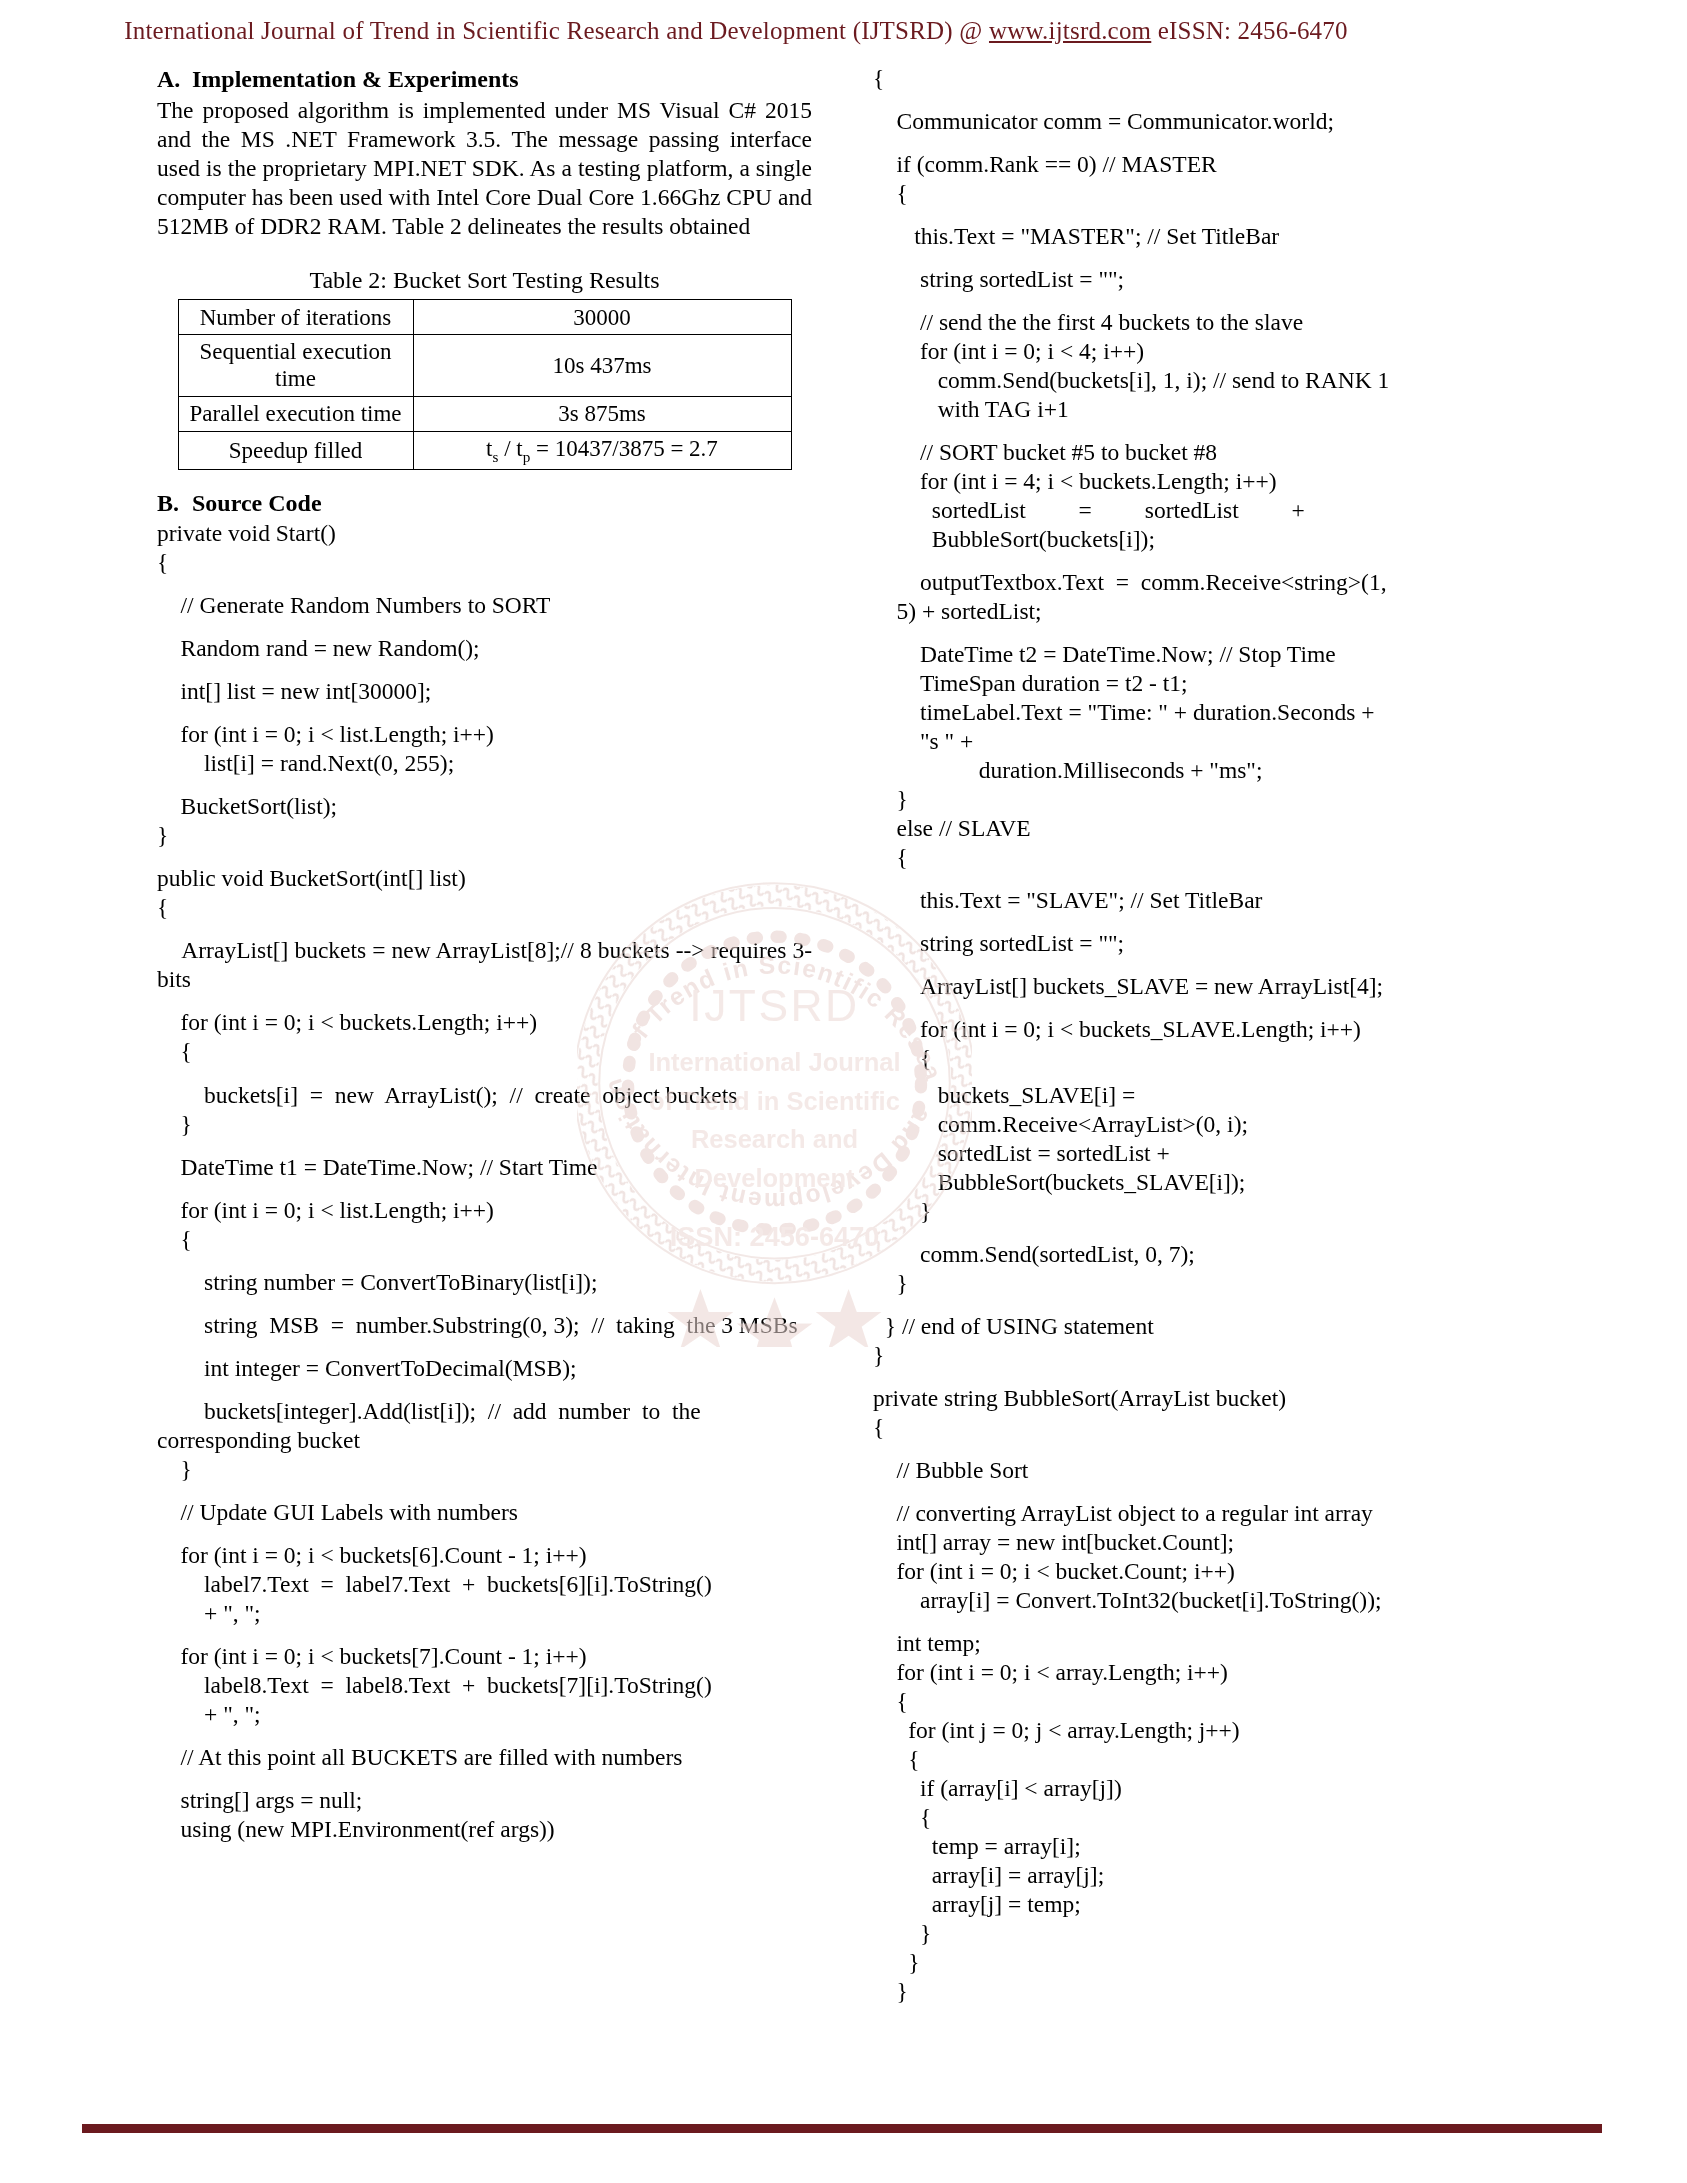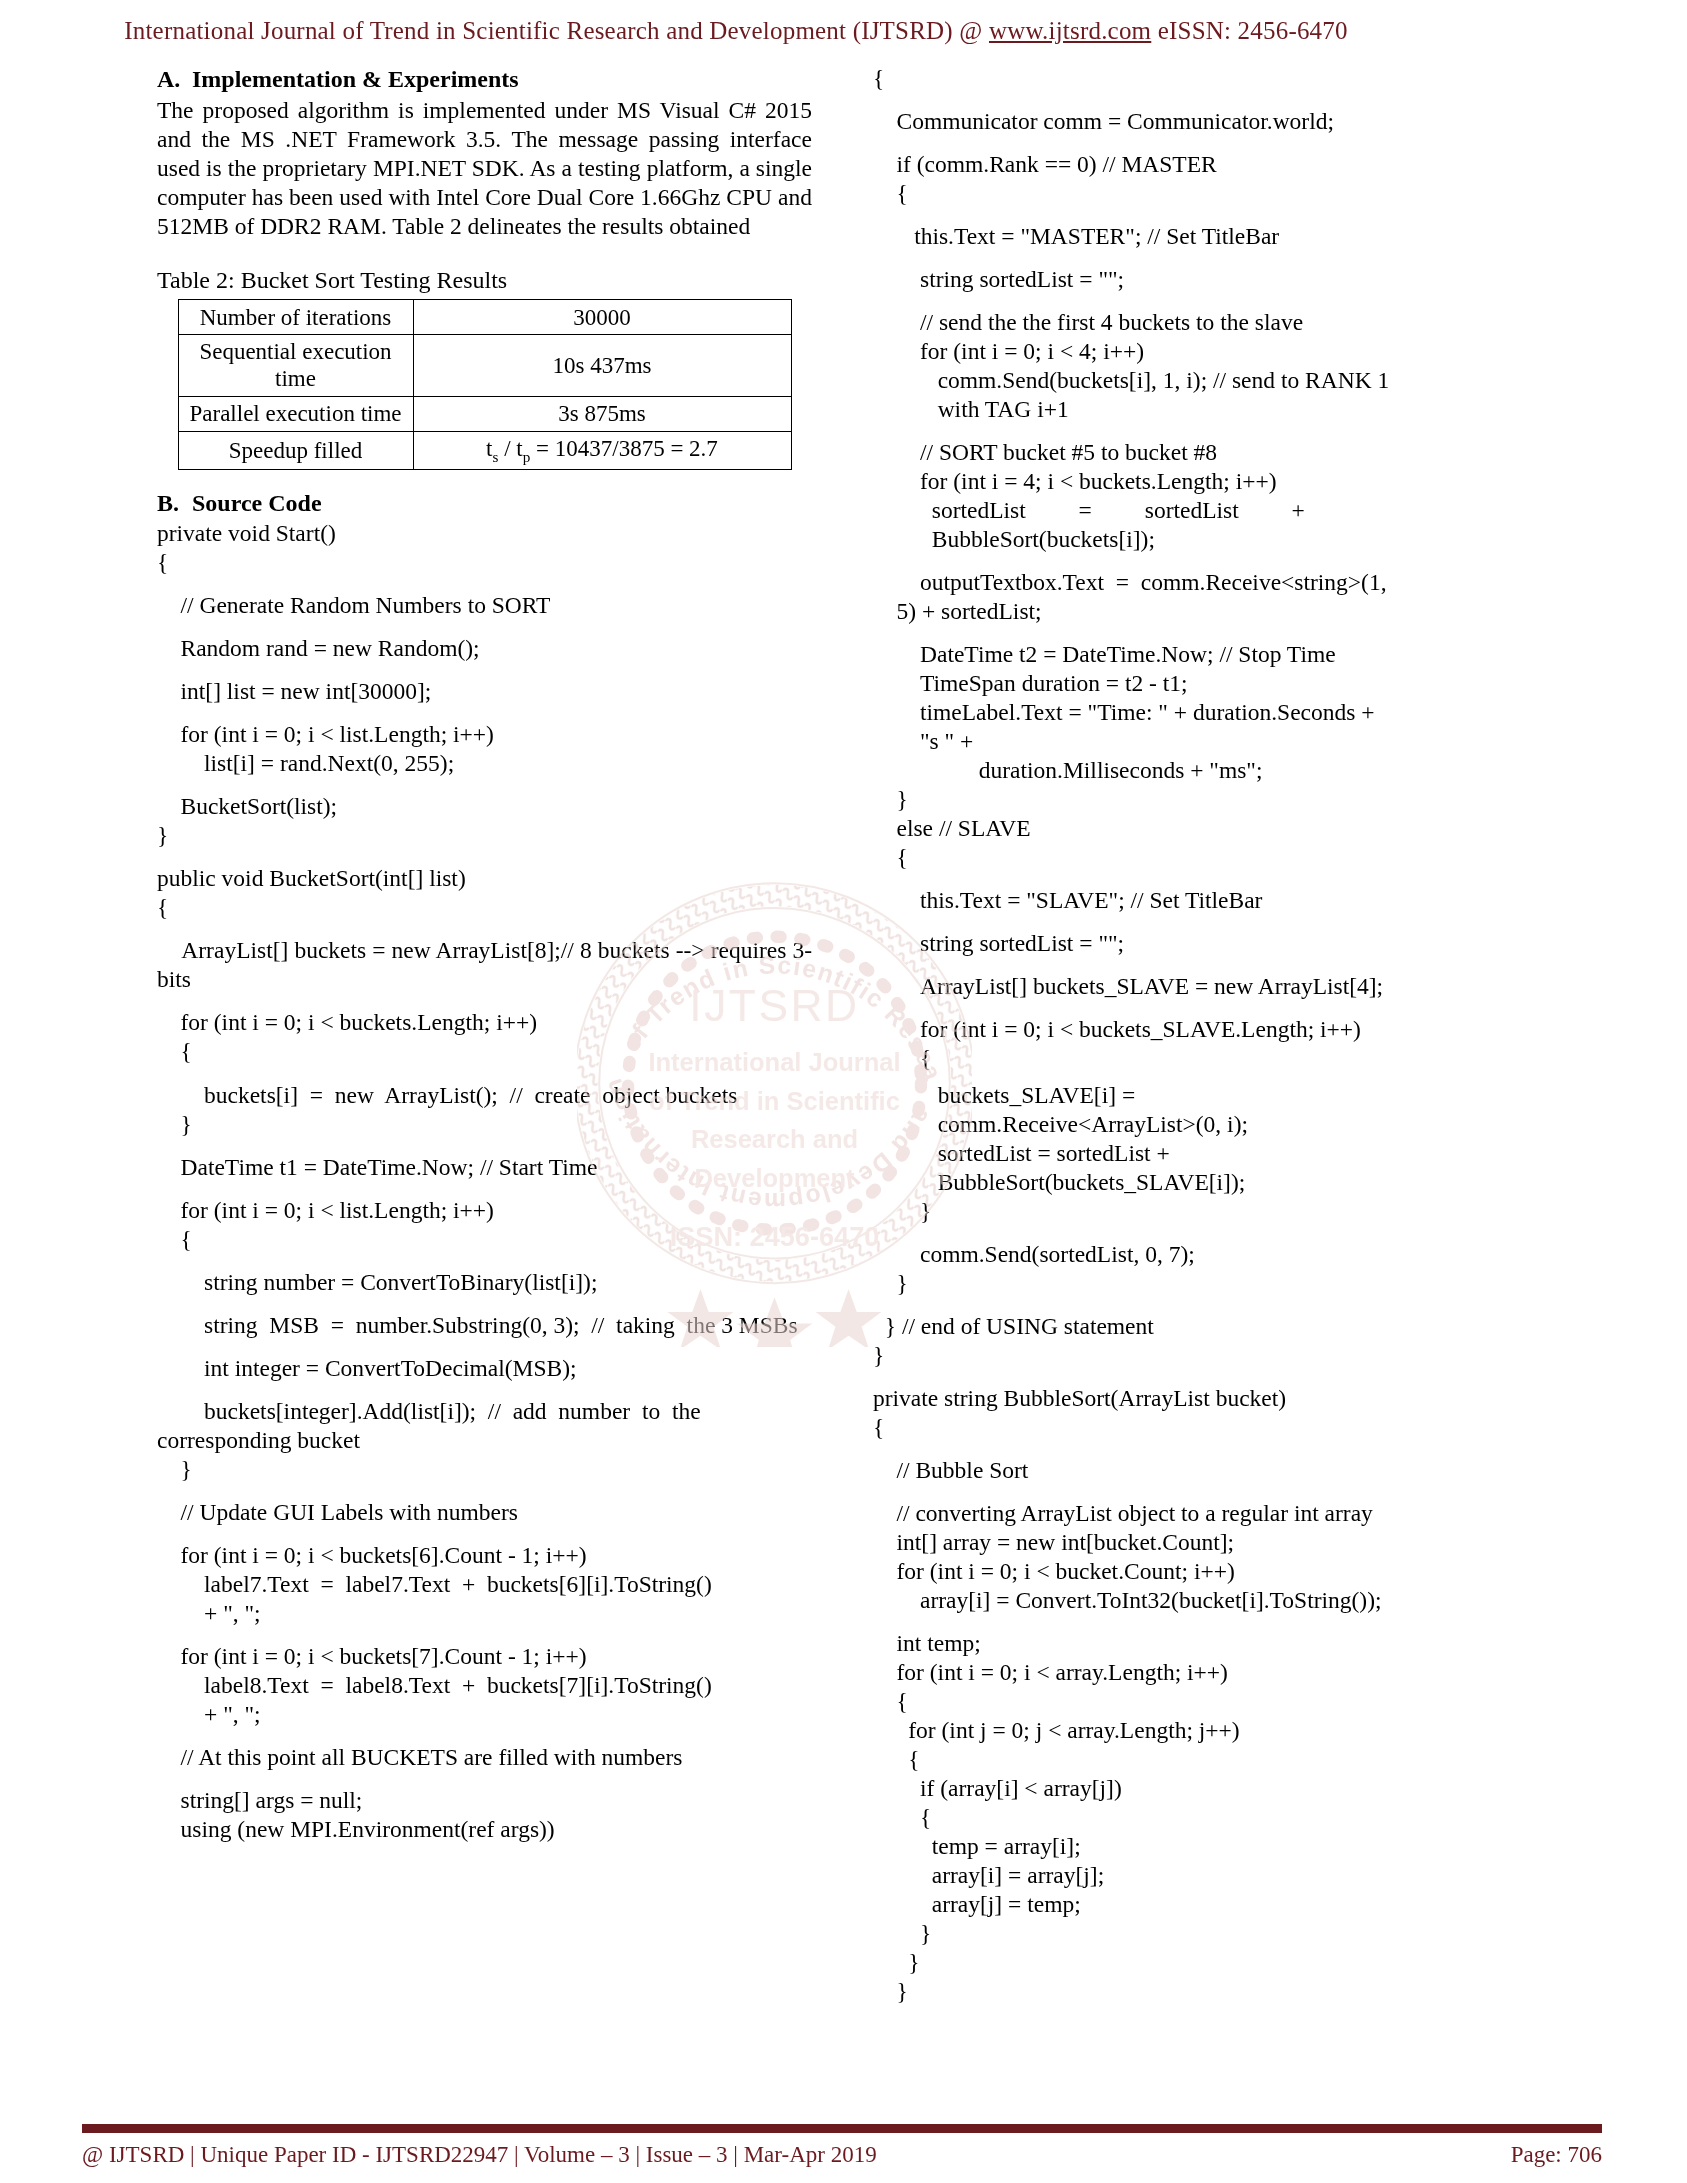--- a/index.html
+++ b/index.html
@@ -48,21 +48,21 @@
   p.para{
     margin:0 0 0 0;padding:0;
     text-align:justify;
     text-justify:inter-word;
     line-height:1.235;
   }
 
   
   .tbl-wrap{margin-top:25px;}
   .tbl-cap{
-    text-align:left;
+    text-align:center;
     font-size:24px;
     margin-bottom:3.3px;
   }
   table.t2{
     border-collapse:collapse;
     width:614px;
     margin:4px auto;
     font-size:23px;
   }
   table.t2 td{
@@ -335,19 +335,15 @@
           temp = array[i];
           array[i] = array[j];
           array[j] = temp;
         }
       }
     }</pre>
     </div>
   </div>
 
   <div class="footrule"></div>
-  <div class="footer">
-    <span class="left">@ IJTSRD | Unique Paper ID - IJTSRD22947  | Volume – 3 | Issue – 3 | Mar-Apr 2019</span>
-    <span class="right">Page: 706</span>
-  </div>
 
 </div>
 
 
 </body></html>

